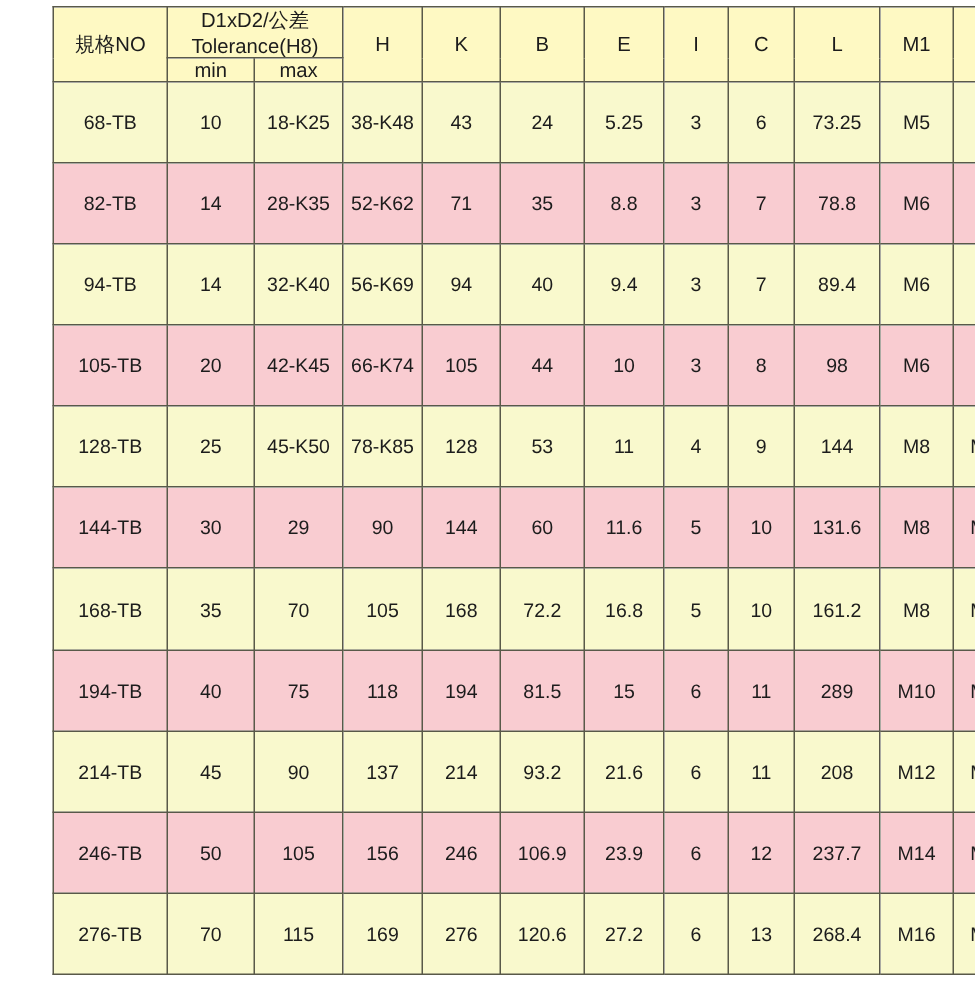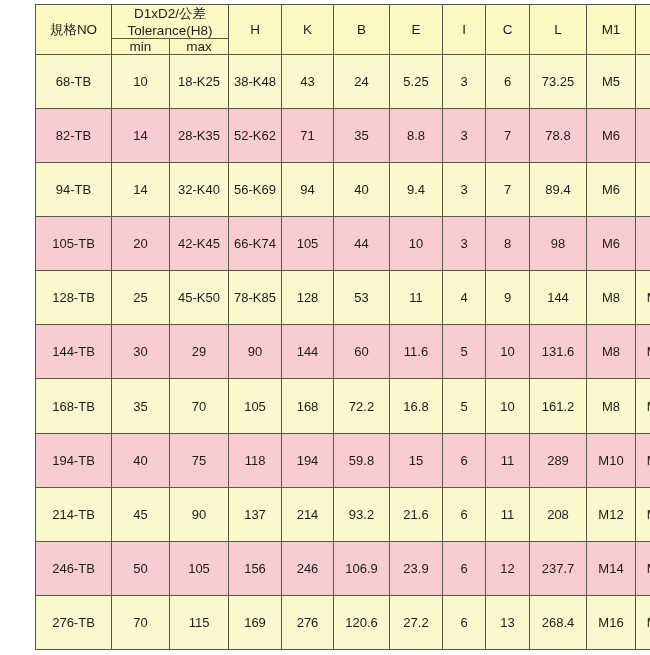--- a/index.html
+++ b/index.html
@@ -202,21 +202,21 @@
           <td>161.2</td>
           <td>M8</td>
           <td>M14</td>
         </tr>
         <tr class="row-pink">
           <td>194-TB</td>
           <td>40</td>
           <td>75</td>
           <td>118</td>
           <td>194</td>
-          <td>59.8</td>
+          <td>81.5</td>
           <td>15</td>
           <td>6</td>
           <td>11</td>
           <td>289</td>
           <td>M10</td>
           <td>M16</td>
         </tr>
         <tr class="row-yellow">
           <td>214-TB</td>
           <td>45</td>

